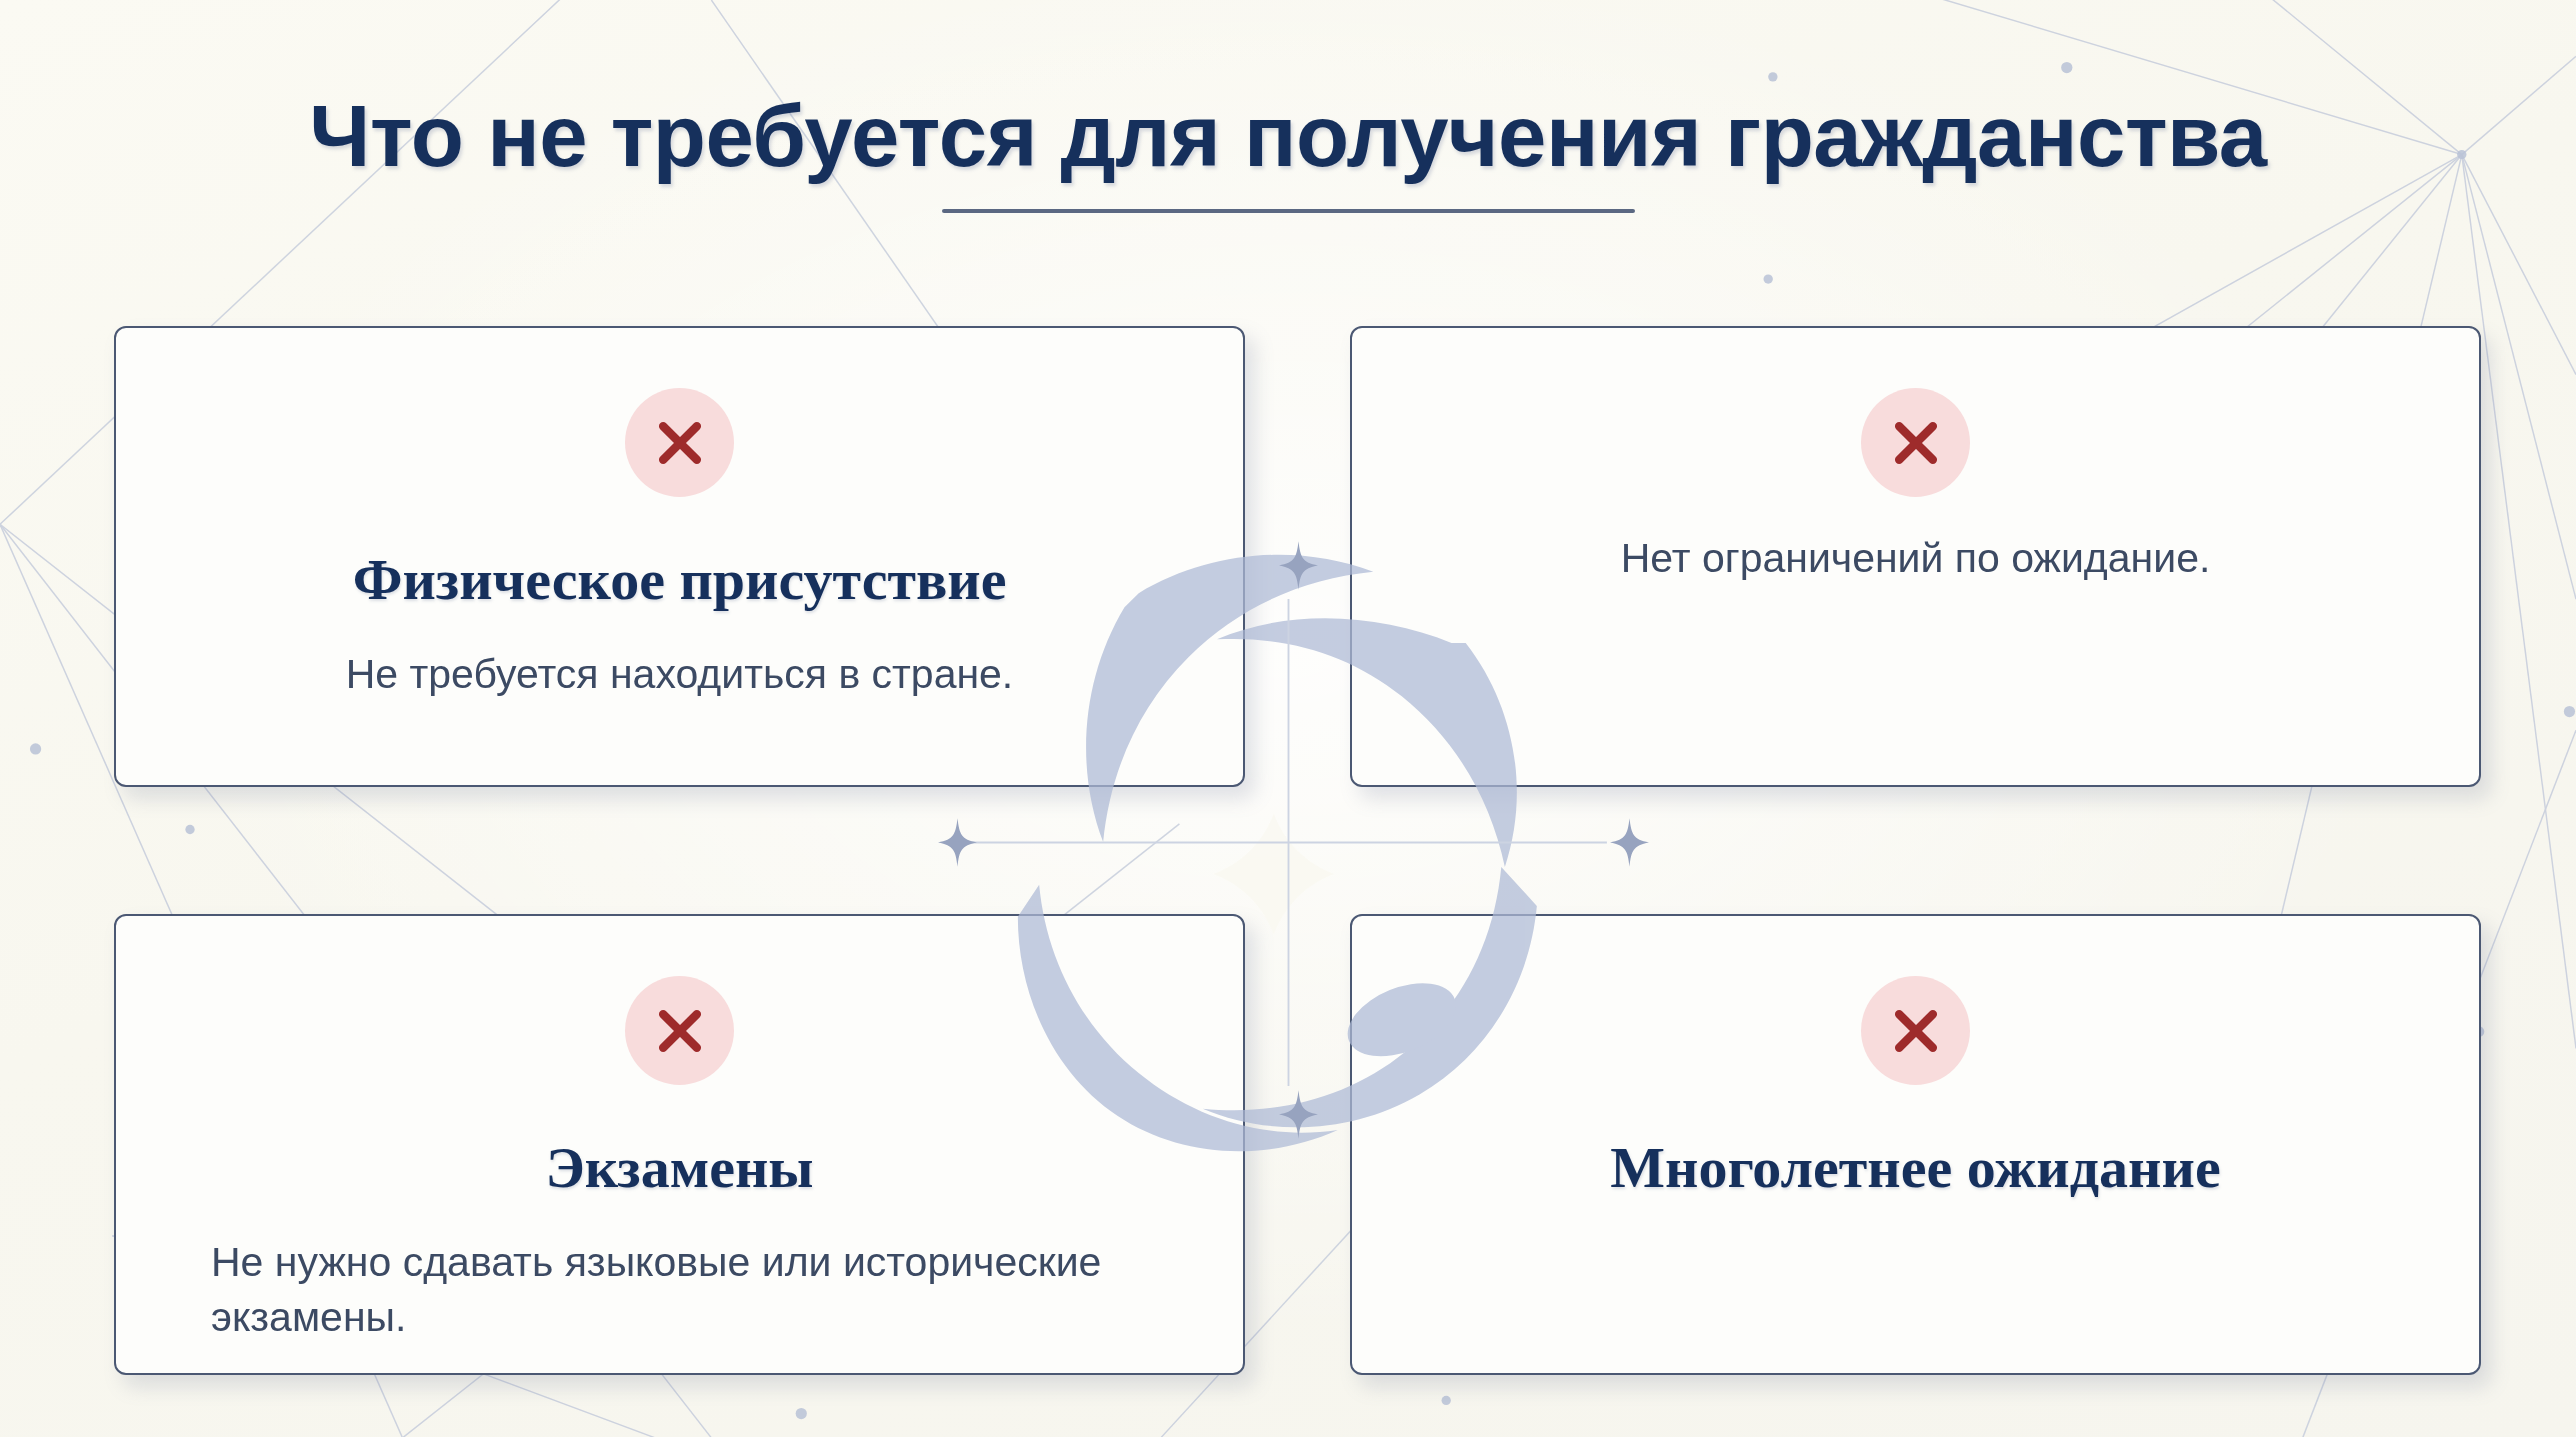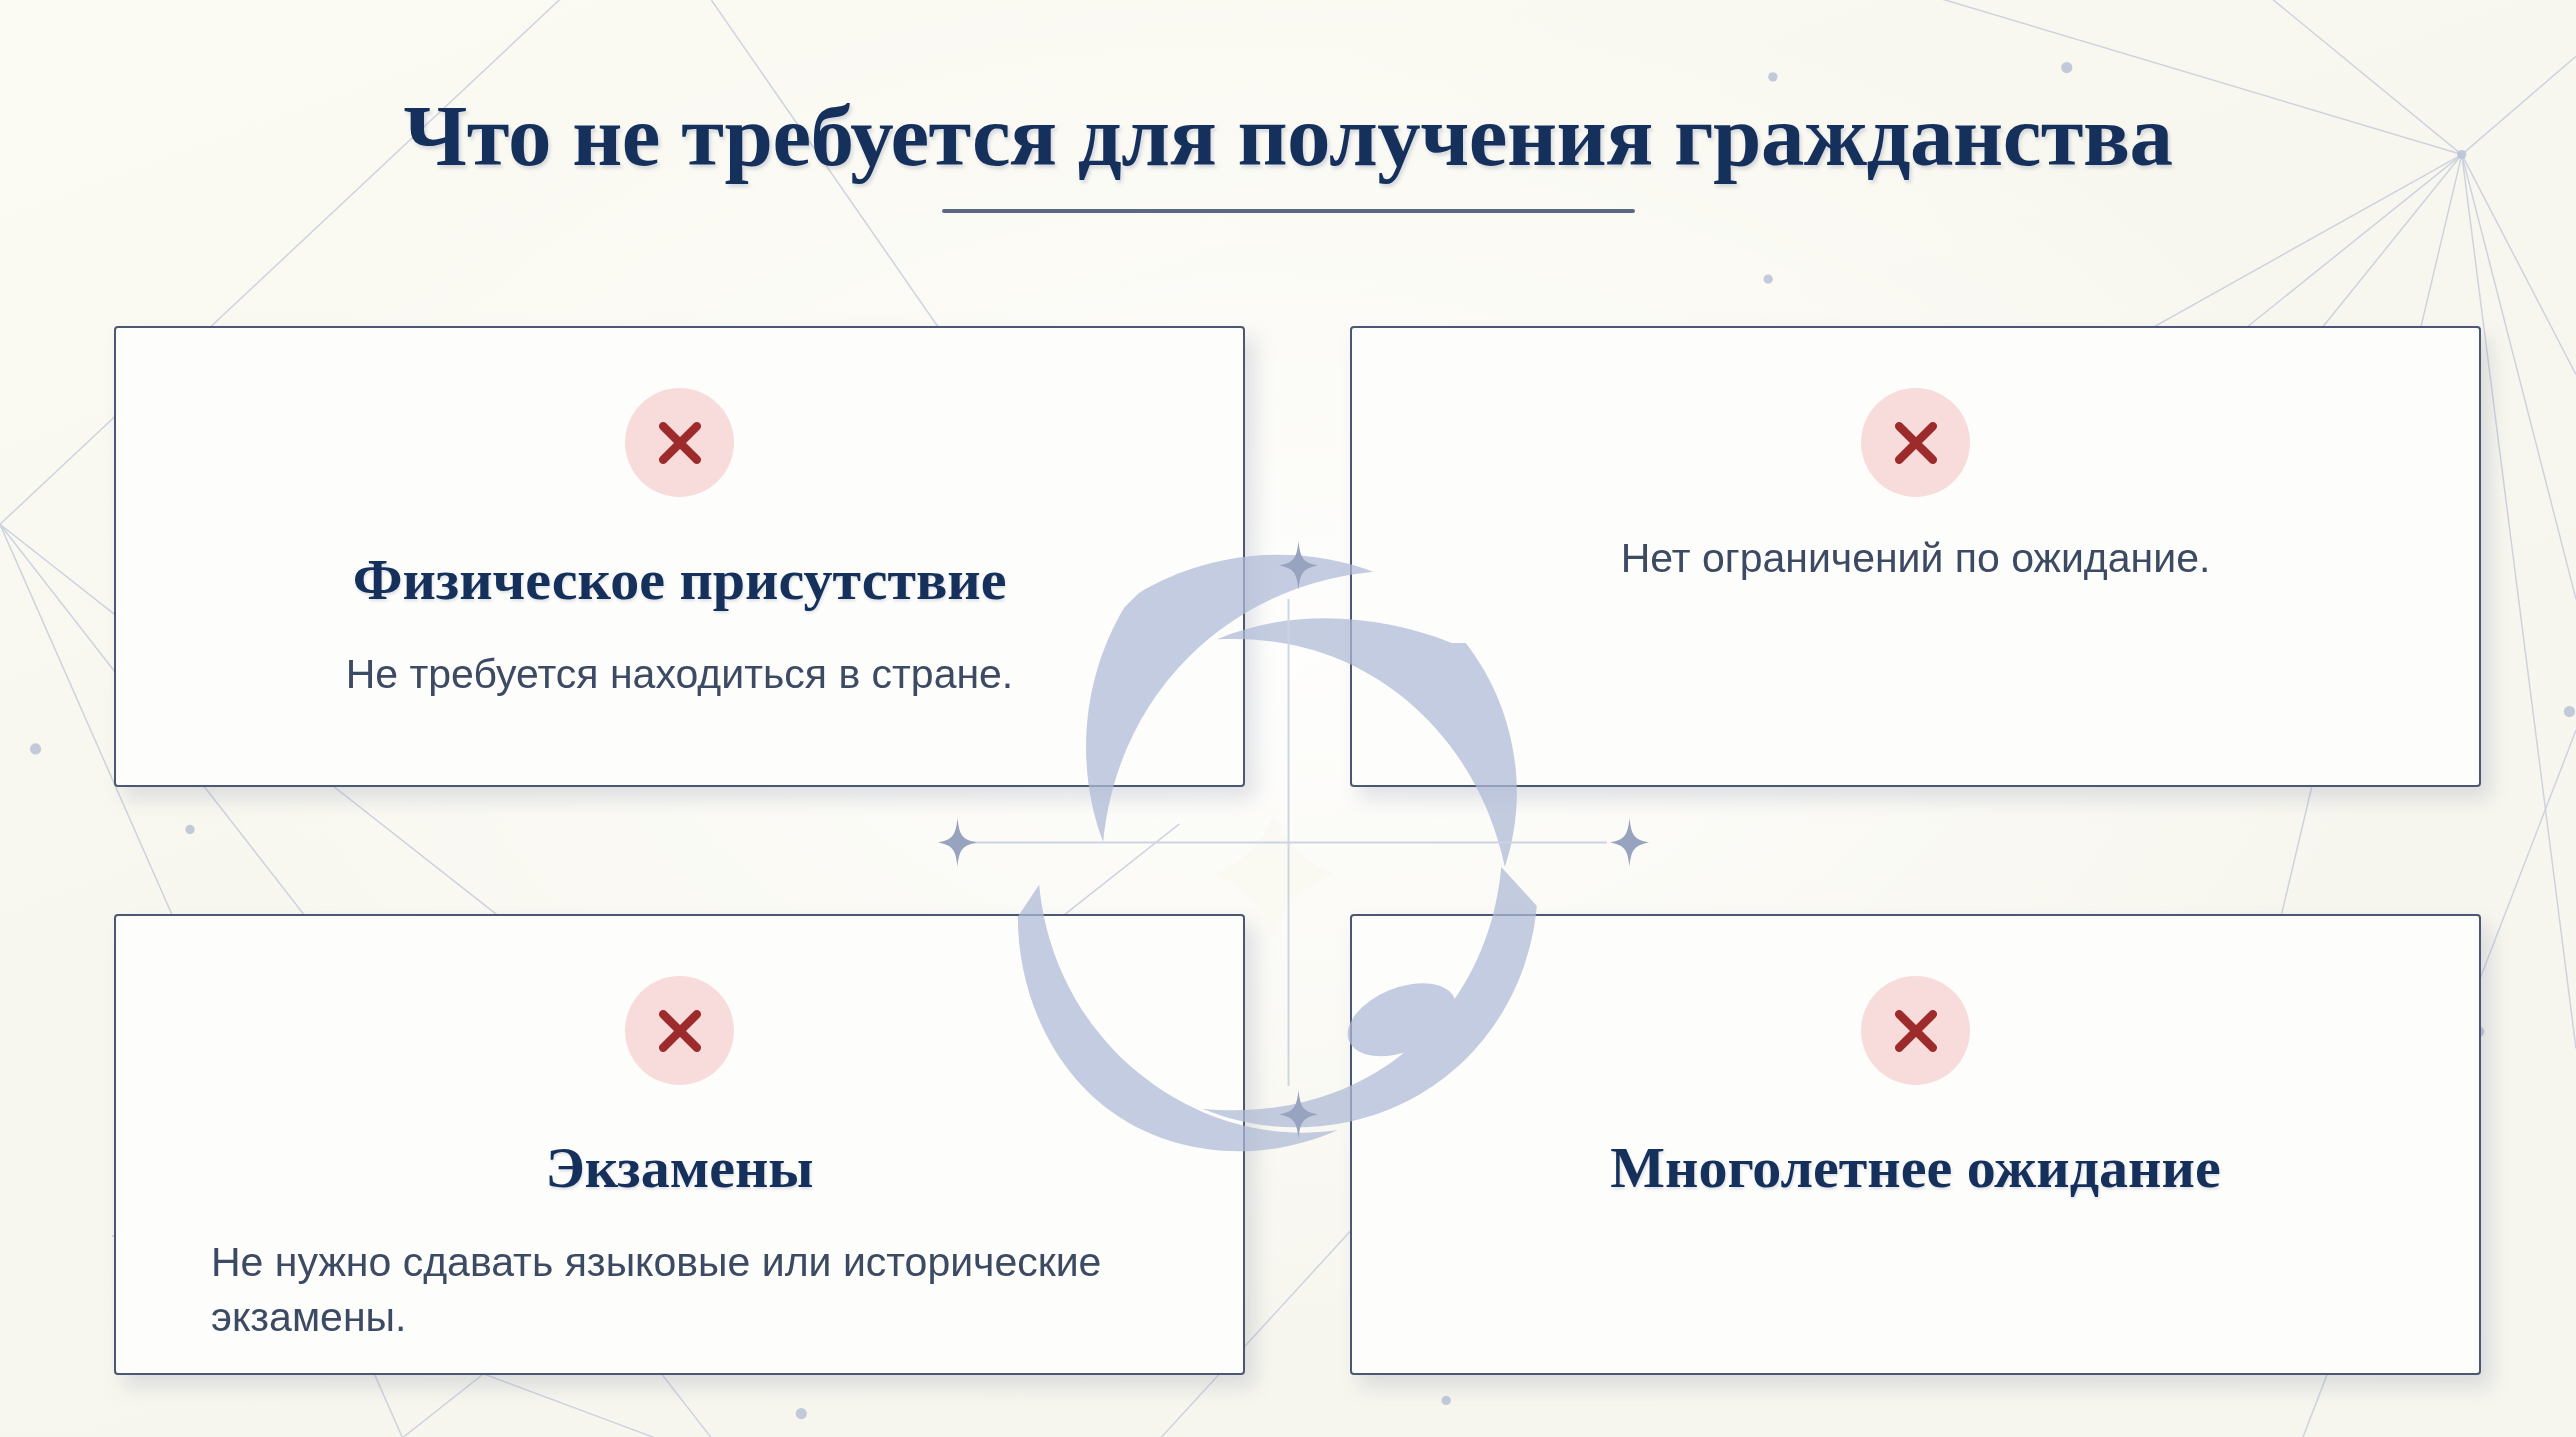--- a/index.html
+++ b/index.html
@@ -43,21 +43,21 @@
 
   
   #title-block {
     position: absolute;
     top: 90px;
     left: 0;
     width: 2576px;
     text-align: center;
   }
   #page-title {
-    font-family: Liberation Serif, serif;
+    font-family: Liberation Sans, sans-serif;
     font-weight: bold;
     font-size: 87px;
     line-height: 1.05;
     letter-spacing: -0.5px;
     color: #16305c;
     text-shadow: 1.9px 2.8px 3.7px rgba(120,130,160,0.28);
     margin: 0;
     white-space: nowrap;
   }
   #title-divider {
@@ -78,21 +78,21 @@
     display: grid;
     grid-template-columns: 1131px 1131px;
     grid-template-rows: 461px 461px;
     column-gap: 105px;
     row-gap: 127px;
   }
   .card {
     position: relative;
     background: #fdfdfb;
     border: 2.8px solid #4b5873;
-    border-radius: 4px;
+    border-radius: 12px;
     box-shadow: 9.4px 11.2px 20.6px rgba(110,122,150,0.20);
     display: flex;
     flex-direction: column;
     align-items: center;
     justify-content: flex-start;
     padding-top: 60px;
     box-sizing: border-box;
   }
   .card-icon-wrap {
     width: 109px;

